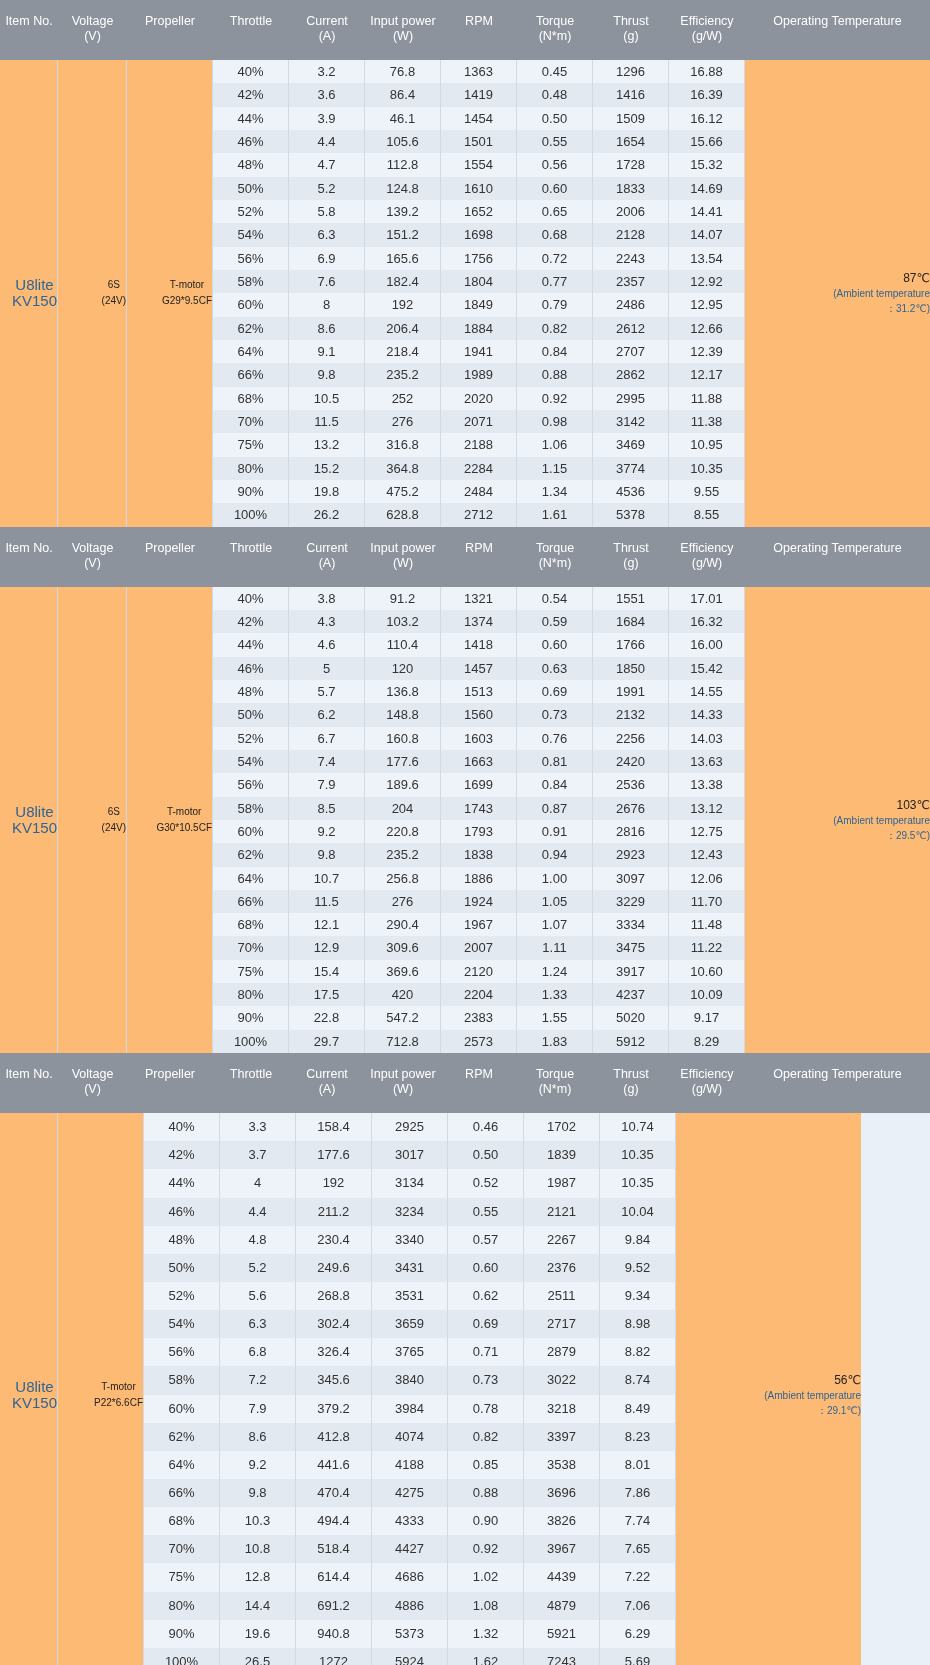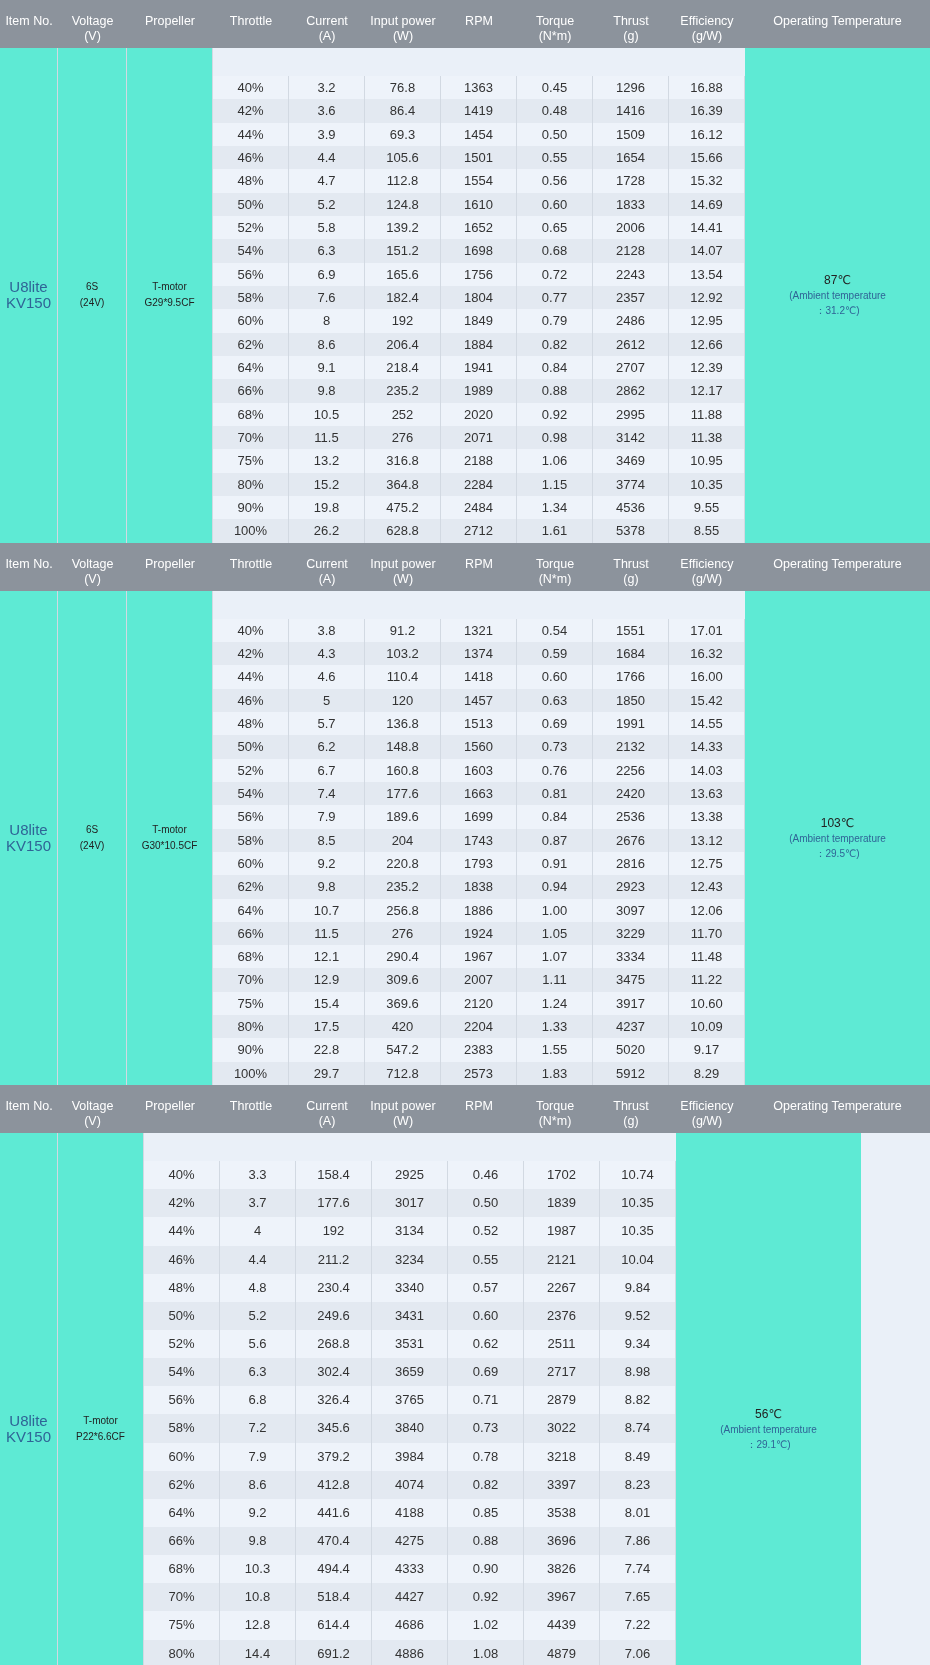--- a/index.html
+++ b/index.html
@@ -1,27 +1,27 @@
 <!DOCTYPE html>
 <html><head>
 <meta charset="utf-8">
 <style>
   html, body { margin:0; padding:0; background:#eaf0f8; }
   body { width:930px; height:1665px; overflow:hidden; font-family:"Liberation Sans", "DejaVu Sans", sans-serif; color:#222; }
   .section { width:930px; }
-  .hdr { display:flex; height:48px; background:#8c939c; color:#fff; }
+  .hdr { display:flex; height:60px; background:#8c939c; color:#fff; }
   .hdr > div { box-sizing:border-box; text-align:center; font-size:12.5px; line-height:15px; padding-top:14px; white-space:nowrap; }
   .body { display:flex; }
   .col { box-sizing:border-box; border-right:1px solid #d2d9e2; }
-  .merged { display:flex; flex-direction:column; justify-content:center; align-items:center; text-align:center; background:#5eead4; }
+  .merged { display:flex; flex-direction:column; justify-content:center; align-items:flex-end; text-align:center; background:#fdba74; }
   .item { color:#2f6496; font-size:15px; line-height:16px; }
   .volt, .prop { font-size:10px; line-height:16px; color:#222; }
   .temp-main { font-size:12px; line-height:16px; color:#222; }
   .temp-sub { font-size:10px; line-height:15px; color:#2f6496; }
-  .rows { display:flex; flex-direction:column;margin-top:28px; }
+  .rows { display:flex; flex-direction:column; }
   .row { display:flex; height:23.33px; }
   .row:nth-child(odd) { background:#eef3fa; }
   .row:nth-child(even) { background:#e3e9f1; }
   .cell { box-sizing:border-box; text-align:center; font-size:13px; line-height:23.33px; border-right:1px solid #d2d9e2; color:#333; }
   .w0{width:58px}.w1{width:69px}.w2{width:86px}.w3{width:76px}.w4{width:76px}.w5{width:76px}.w6{width:76px}.w7{width:76px}.w8{width:76px}.w9{width:76px}.w10{width:185px}
   .s3 .row { height:28.15px; }
   .s3 .cell { line-height:28.15px; }
 </style>
 </head>
 <body>
@@ -66,21 +66,21 @@
             <div class="cell w4">3.6</div>
             <div class="cell w5">86.4</div>
             <div class="cell w6">1419</div>
             <div class="cell w7">0.48</div>
             <div class="cell w8">1416</div>
             <div class="cell w9">16.39</div>
           </div>
           <div class="row">
             <div class="cell w3">44%</div>
             <div class="cell w4">3.9</div>
-            <div class="cell w5">69.3</div>
+            <div class="cell w5">46.1</div>
             <div class="cell w6">1454</div>
             <div class="cell w7">0.50</div>
             <div class="cell w8">1509</div>
             <div class="cell w9">16.12</div>
           </div>
           <div class="row">
             <div class="cell w3">46%</div>
             <div class="cell w4">4.4</div>
             <div class="cell w5">105.6</div>
             <div class="cell w6">1501</div>

